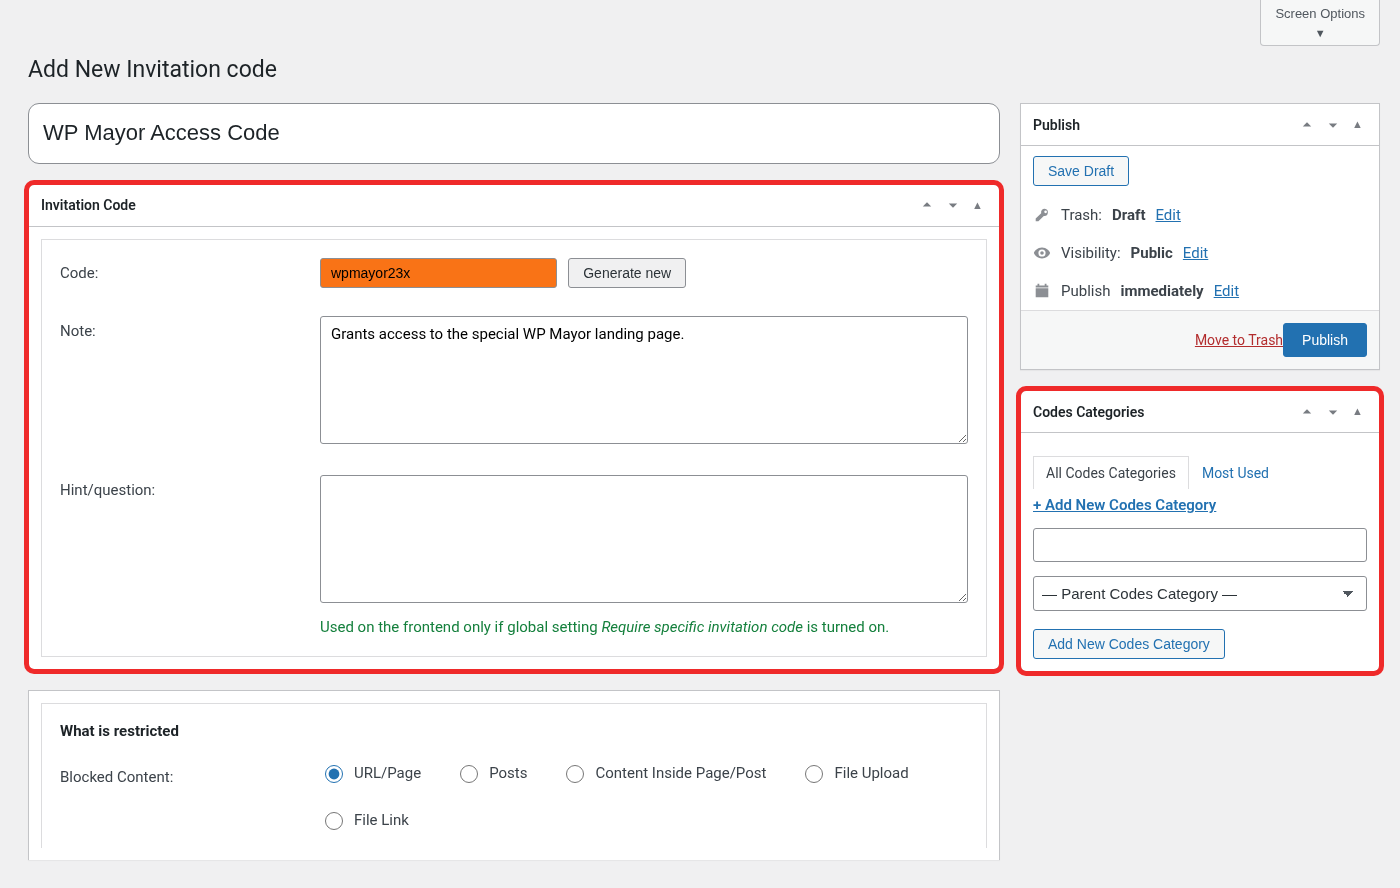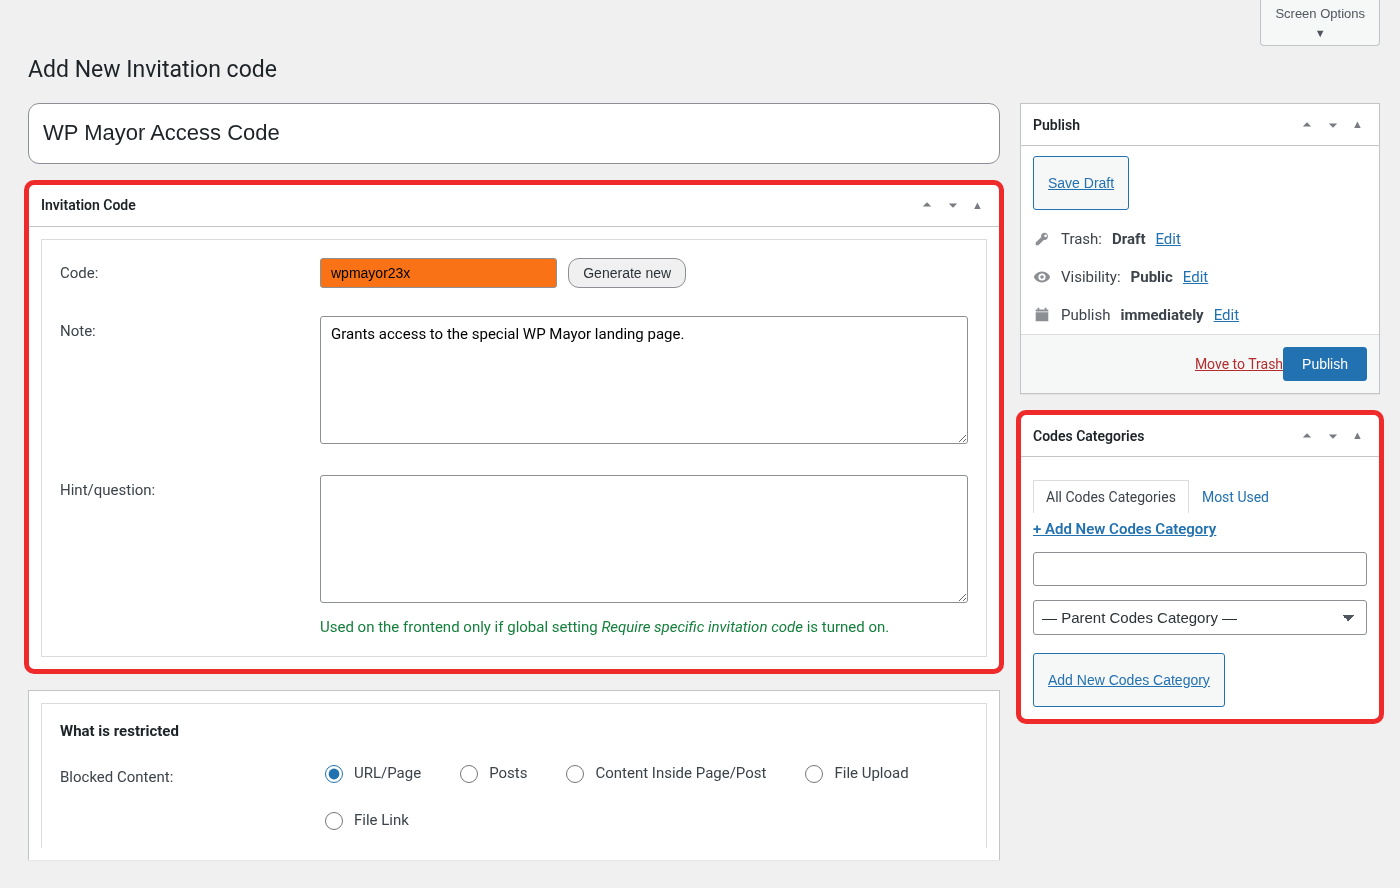--- a/index.html
+++ b/index.html
@@ -135,21 +135,21 @@
     border: 1px solid #8c8f94;
     border-radius: 3px;
     background: #f97316;
   }
   .btn-secondary {
     display: inline-block;
     padding: 6px 14px;
     font-size: 14px;
     border: 1px solid #8c8f94;
     background: #f0f0f1;
-    border-radius: 11px;
+    border-radius: 3px;
     cursor: pointer;
     margin-left: 8px;
     color: #2c3338;
   }
   .textarea {
     width: 100%;
     min-height: 128px;
     padding: 8px 10px;
     font-size: 15px;
     border: 1px solid #8c8f94;
@@ -190,28 +190,27 @@
     height: 18px;
     accent-color: #2271b1;
   }
 
   
   .publish-actions {
     padding: 10px 12px;
   }
   .btn-outline {
     display: inline-block;
-    padding: 18px 14px;
+    padding: 6px 14px;
     font-size: 14px;
     border: 1px solid #2271b1;
     color: #2271b1;
     background: #f6f7f7;
     border-radius: 3px;
     cursor: pointer;
-    text-decoration: underline;
   }
   .pub-row {
     display: flex;
     align-items: center;
     gap: 10px;
     padding: 10px 12px;
     font-size: 15px;
     color: #3c434a;
   }
   .pub-row svg.icn { width:18px; height:18px; flex-shrink:0; fill:#8c8f94; }

